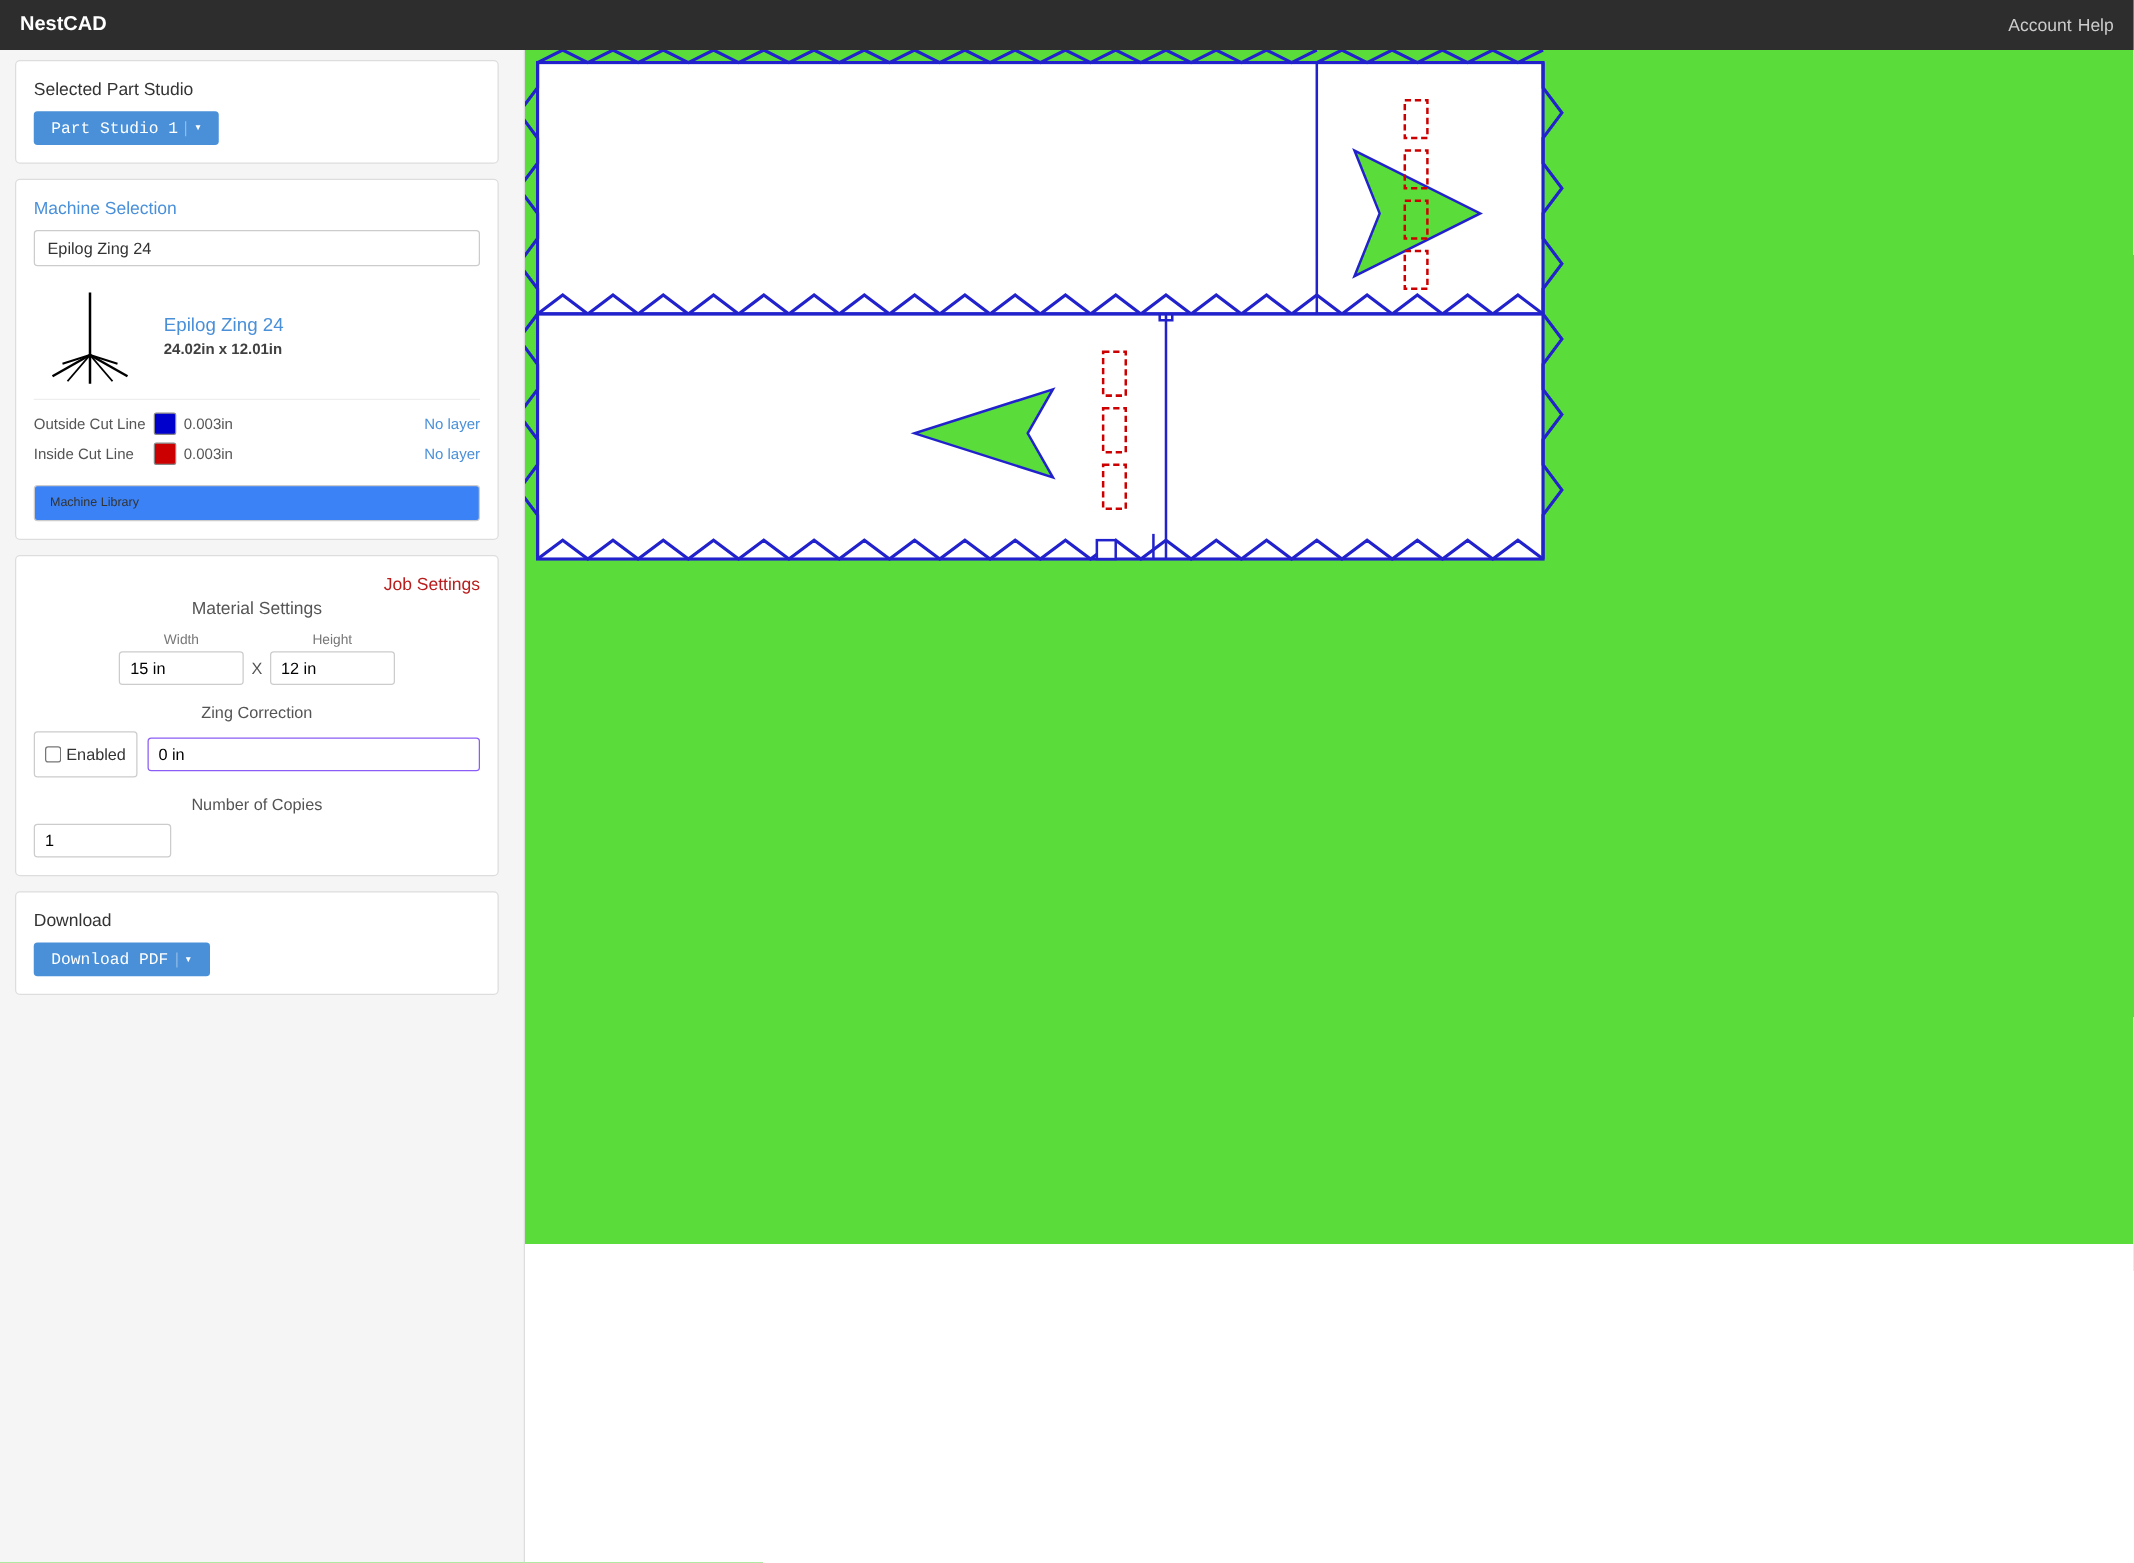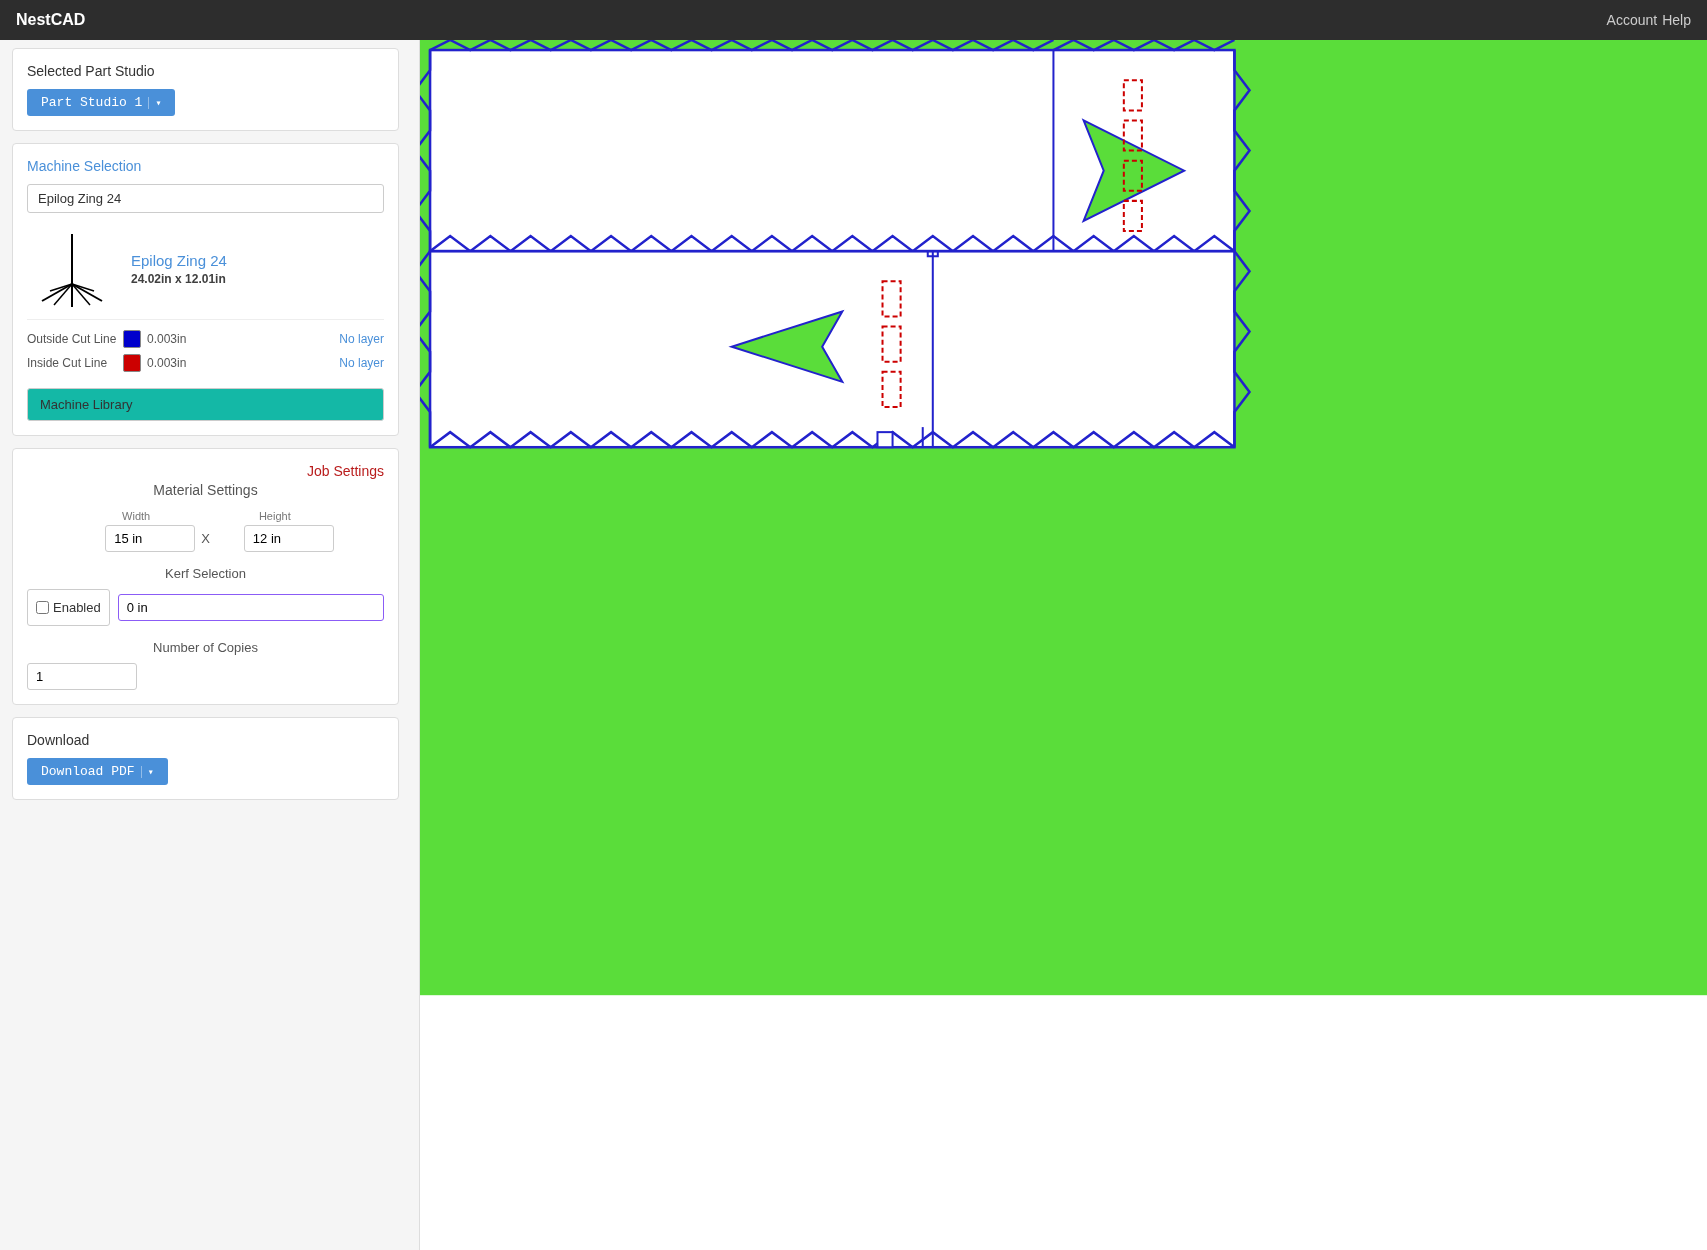--- a/index.html
+++ b/index.html
@@ -140,25 +140,25 @@
       border-radius: 2px;
       border: 1px solid #888;
       flex-shrink: 0;
     }
     .cut-line-label { min-width: 90px; }
     .cut-line-thickness { min-width: 50px; color: #555; }
     .cut-line-layer { color: #4a90d9; margin-left: auto; }
 
     .machine-library-btn {
       width: 100%;
-      background: #14b8a6;
+      background: #3b82f6;
       border: 1px solid #ccc;
       border-radius: 3px;
       padding: 8px 12px;
-      font-size: 13px;
+      font-size: 10px;
       color: #333;
       cursor: pointer;
       text-align: left;
       margin-top: 10px;
     }
 
     
     .section-header {
       font-size: 14px;
       color: #b91c1c;
@@ -181,22 +181,21 @@
       justify-content: center;
     }
 
     .dim-group { display: flex; flex-direction: column; align-items: flex-start; }
     .dim-label { font-size: 11px; color: #777; margin-bottom: 3px; text-align: center; width: 100%; }
     .dim-input {
       border: 1px solid #ccc;
       border-radius: 3px;
       padding: 5px 8px;
       font-size: 13px;
-      width: 90px;
-      margin-left: 28px;
+      width: 100px;
     }
     .dim-x { font-size: 13px; color: #555; padding-bottom: 6px; }
 
     .kerf-section { margin-bottom: 14px; }
     .kerf-title { text-align: center; font-size: 13px; color: #555; margin-bottom: 8px; }
     .kerf-row {
       display: flex;
       align-items: center;
       gap: 8px;
     }
@@ -328,21 +327,21 @@
             <input class="dim-input" type="text" value="15 in" style="">
           </div>
           <div class="dim-x">X</div>
           <div class="dim-group">
             <div class="dim-label">Height</div>
             <input class="dim-input" type="text" value="12 in" style="">
           </div>
         </div>
 
         <div class="kerf-section">
-          <div class="kerf-title">Kerf Selection</div>
+          <div class="kerf-title">Zing Correction</div>
           <div class="kerf-row">
             <label class="kerf-checkbox-label">
               <input type="checkbox" style="">
               <span>Enabled</span>
             </label>
             <input class="kerf-input" type="text" value="0 in" style="">
           </div>
         </div>
 
         <div class="copies-section">

